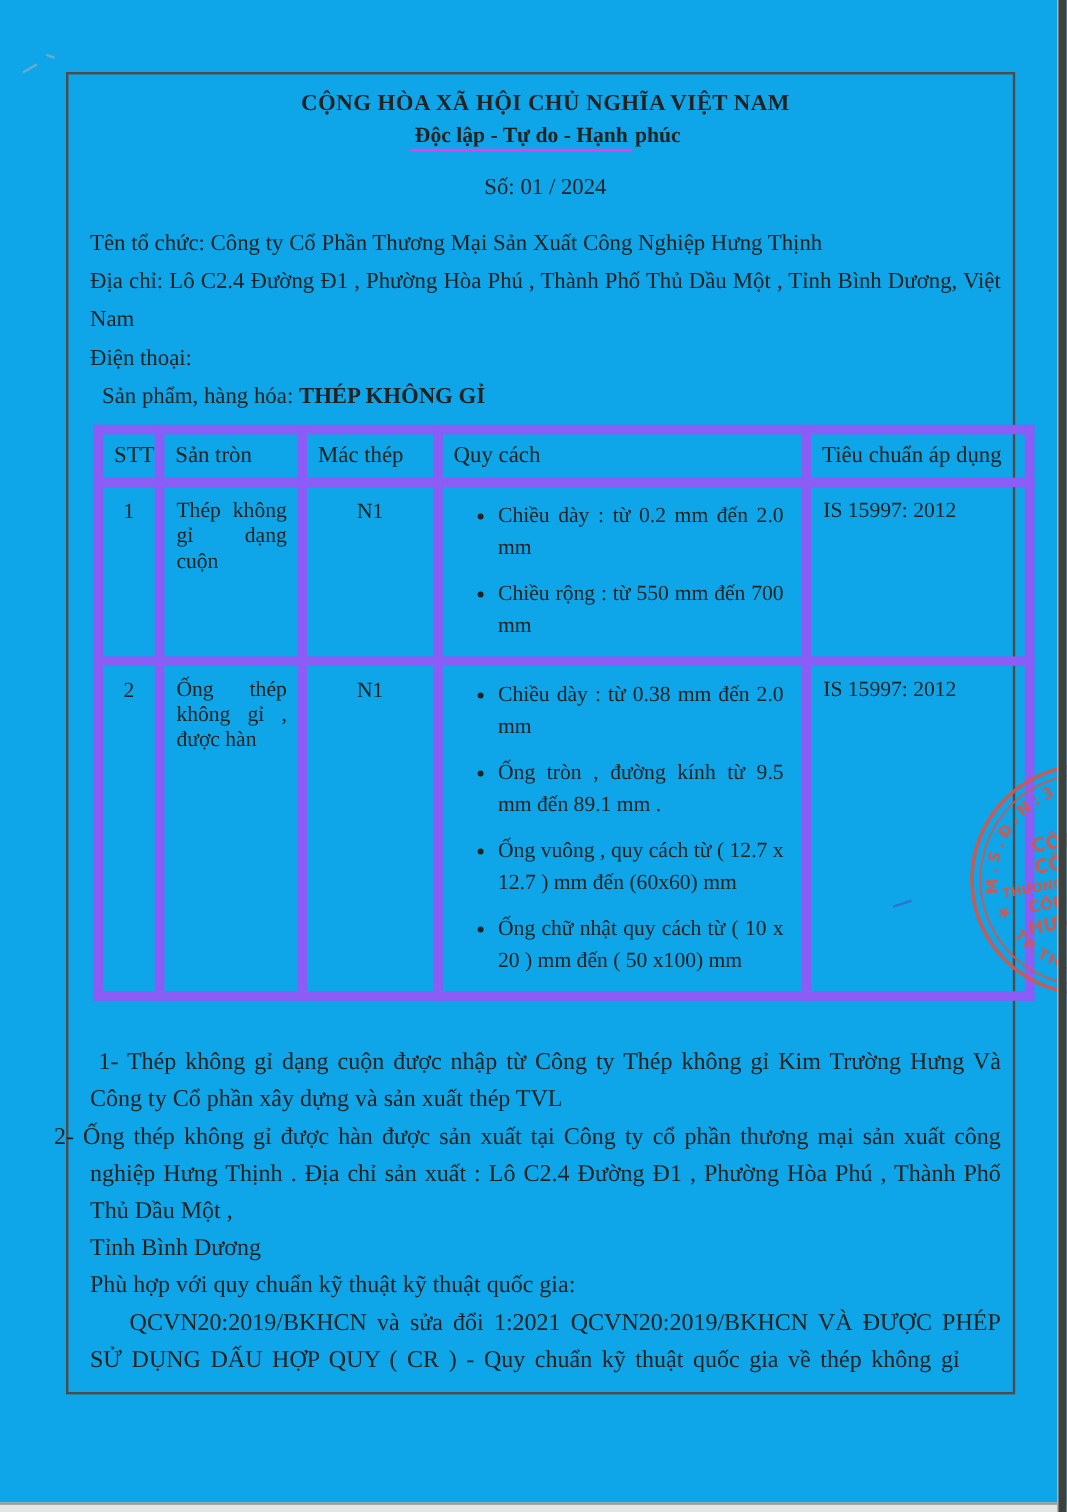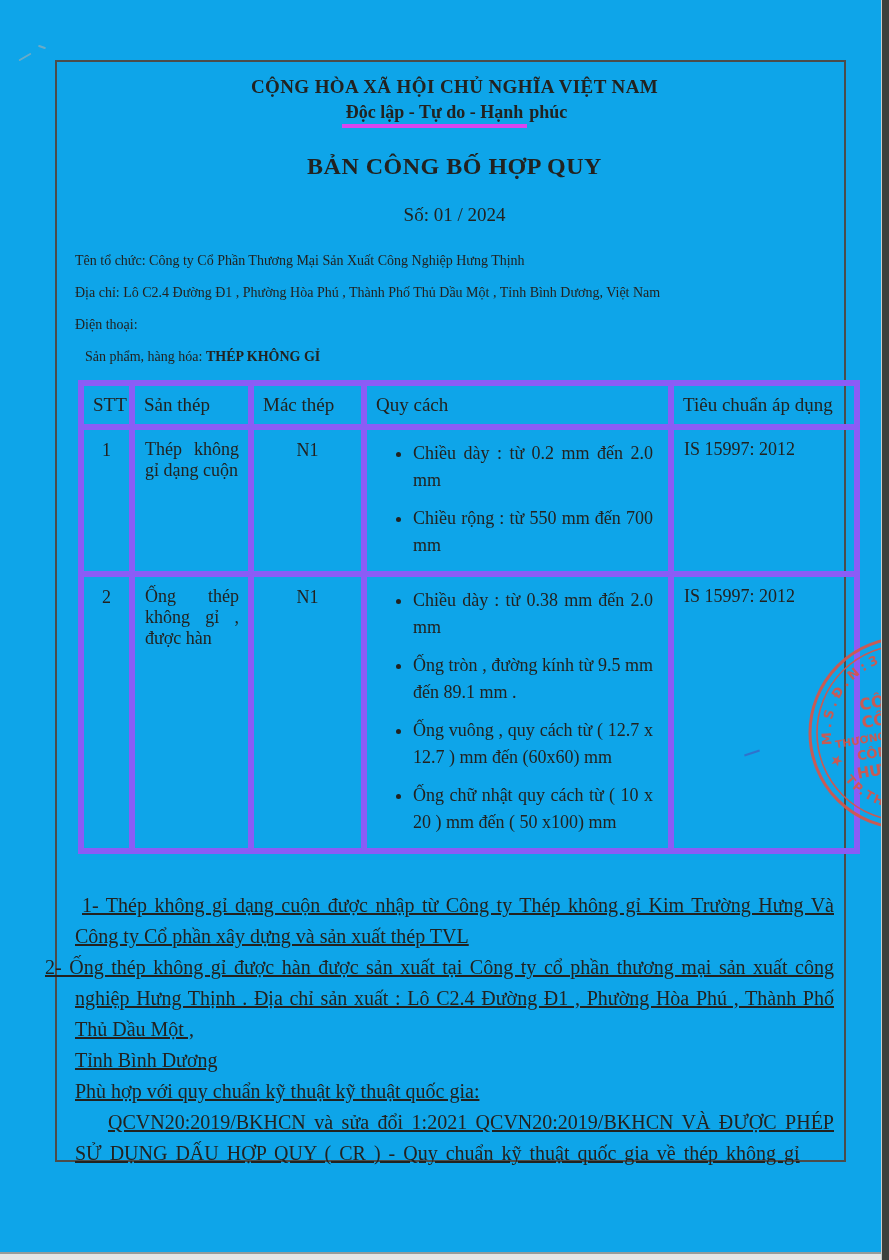--- a/index.html
+++ b/index.html
@@ -19,48 +19,48 @@
   .pen-mark { position:absolute; left:744px; top:752px; width:16px; height:2px;
     background:#3c62c2; opacity:.75; transform:rotate(-18deg); z-index:40; }
 
   
   .page { position:absolute; left:55px; top:60px; width:791px; height:1102px;
     border:2px solid #4c4c4a; box-sizing:border-box; background:transparent; }
   .content { padding:14px 10px 0 18px; }
 
   .national  { font-size:19px; font-weight:bold; text-align:center; letter-spacing:.4px; margin:0; }
   .motto     { text-align:center; font-size:18px; font-weight:bold; margin-top:4px; }
-  .motto .ul { display:inline-block; padding:0 4px 1px; border-bottom:4px solid #d946ef; }
+  .motto .ul { display:inline-block; padding:0 4px 1px; border-bottom:2px solid #d946ef; }
   .motto .tail { padding-left:2px; }
   .doc-title { text-align:center; font-size:24px; font-weight:bold; letter-spacing:.5px; margin-top:25px; }
   .doc-no    { text-align:center; font-size:19px; margin-top:20px; }
 
-  .info { font-size:14px; line-height:32px; margin-top:9px; }
+  .info { font-size:19px; line-height:32px; margin-top:9px; }
   .info p { margin:0; }
   .p-org, .p-address { text-align:justify; }
   .indent { padding-left:10px; }
   .bold { font-weight:bold; }
 
   table.spec { border-collapse:collapse; width:776px; margin:7px 0 0 3px;
     font-size:18px; table-layout:fixed; }
-  table.spec th, table.spec td { border:6px solid #8b5cf6; box-sizing:border-box;margin-left:28px; }
+  table.spec th, table.spec td { border:8px solid #8b5cf6; box-sizing:border-box;margin-left:28px; }
   table.spec th { font-weight:normal; text-align:left; vertical-align:middle;
     height:44px; padding:0 4px 0 9px; font-size:19px; }
   table.spec td { vertical-align:top; }
   tr.r1 td { height:94px; }
   tr.r2 td { height:234px; }
   td.c-stt   { text-align:center; padding-top:10px; }
   td.c-prod  { text-align:justify; padding:9px 9px 0 10px; }
   td.c-grade { text-align:center; padding-top:10px; }
   td.c-std   { padding:9px 4px 0 10px; }
   td.c-spec ul { margin:0; padding:2px 14px 0 45px; }
   td.c-spec li { margin:7px 0 11px; text-align:justify; line-height:27px; }
 
   .notes { margin-top:36px; font-size:20px; line-height:31px; }
-  .notes p { margin:0;text-decoration:underline; }
+  .notes p { margin:0; }
   .n1 { margin-left:33px; text-indent:7px;  text-align:justify; margin-right:3px; }
   .n2 { margin-left:63px; text-indent:-30px; text-align:justify; margin-right:3px; margin-top:3px; }
   .n3 { margin-left:28px; margin-top:2px; }
   .n4 { margin-left:28px; margin-top:2px; }
   .n5 { margin-left:3px; margin-right:2px; text-indent:33px; text-align:justify;
         word-spacing:3px; margin-top:3px; }
 
   
   .stamp { position:absolute; left:795px; top:623px; width:220px; height:220px;
     z-index:30; opacity:.93; }
@@ -70,42 +70,41 @@
 <body>
 
 <div class="scan">
 
   <div class="page">
     <div class="content">
 
       <p class="national">CỘNG HÒA XÃ HỘI CHỦ NGHĨA VIỆT NAM</p>
       <p class="motto"><span class="ul">Độc lập - Tự do - Hạnh</span><span class="tail">phúc</span></p>
 
-      <p class="doc-title">BẢN CÔNG BỐ HỢP QUY</p>
       <p class="doc-no">Số: 01 / 2024</p>
 
       <div class="info">
         <p class="p-org">Tên tổ chức: Công ty Cổ Phần Thương Mại Sản Xuất Công Nghiệp Hưng Thịnh</p>
         <p class="p-address">Địa chỉ: Lô C2.4 Đường Đ1 , Phường Hòa Phú , Thành Phố Thủ Dầu Một , Tỉnh Bình Dương, Việt Nam</p>
         <p>Điện thoại:</p>
         <p class="indent"><span>Sản phẩm, hàng hóa: </span><span class="bold">THÉP KHÔNG GỈ</span></p>
       </div>
 
       <table class="spec">
         <colgroup>
           <col style="width:51px">
             <col style="width:119px">
             <col style="width:113px">
           <col style="width:307px">
             <col style="width:186px">
         </colgroup>
         <thead>
           <tr>
             <th>STT</th>
-            <th>Sản thép</th>
+            <th>Sản tròn</th>
             <th>Mác thép</th>
             <th>Quy cách</th>
             <th>Tiêu chuẩn áp dụng</th>
           </tr>
         </thead>
         <tbody>
           <tr class="r1">
             <td class="c-stt">1</td>
             <td class="c-prod">Thép không gỉ dạng cuộn</td>
             <td class="c-grade">N1</td>

